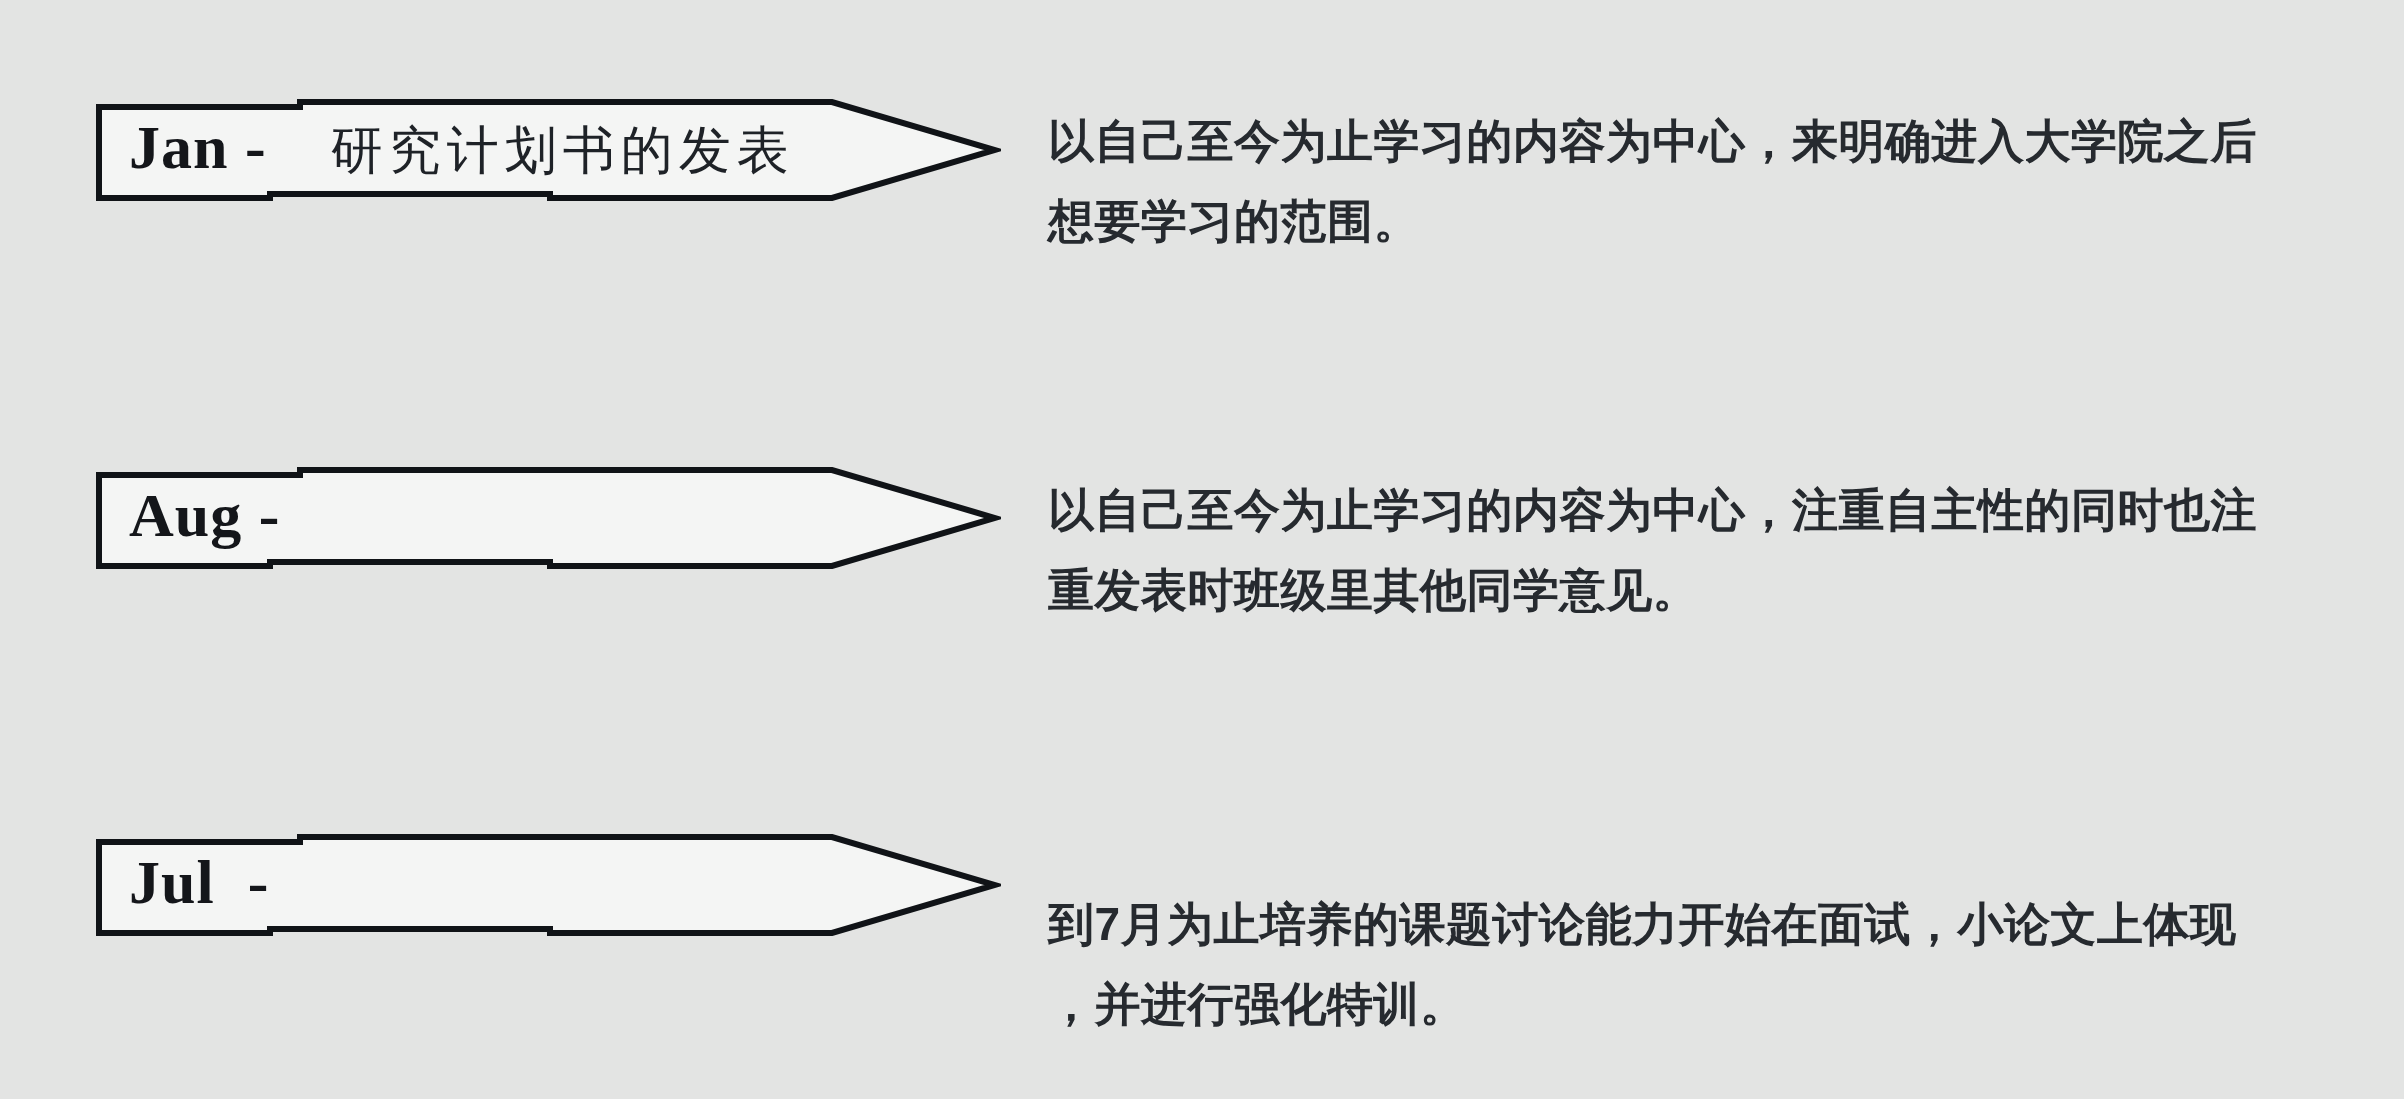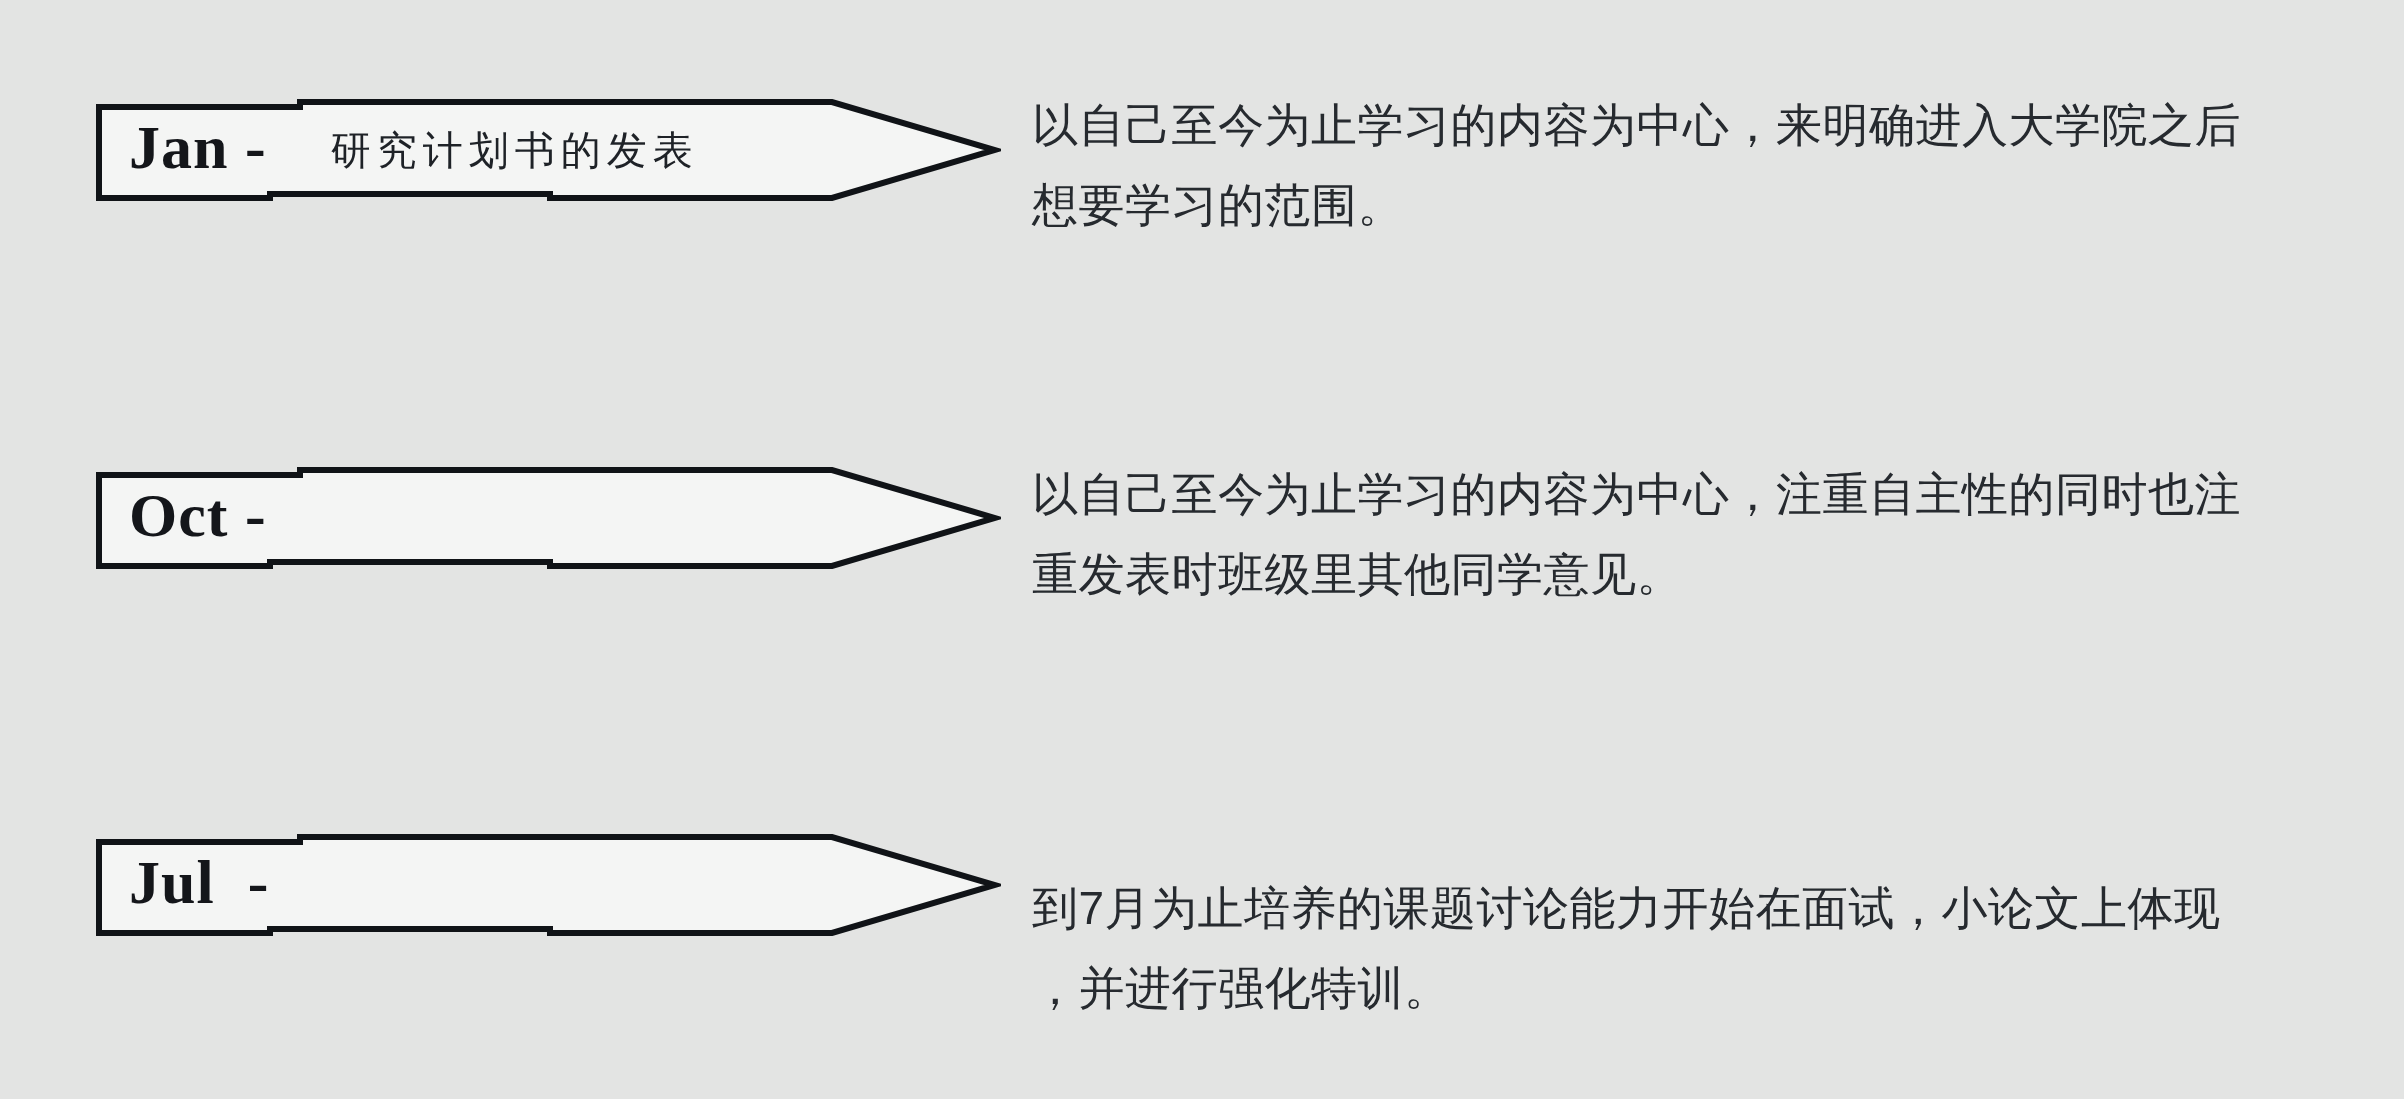--- a/index.html
+++ b/index.html
@@ -43,43 +43,43 @@
     font-family: "Liberation Serif", serif;
     font-weight: 700;
     font-size: 62px;
     color: #14161a;
     letter-spacing: 1px;
     white-space: pre;
     line-height: 1;
     padding-bottom: 6px;
   }
   .btitle {
-    font-size: 40px;
+    font-size: 52px;
     font-weight: 500;
     color: #1e2227;
     letter-spacing: 2px;
     line-height: 1;
     white-space: nowrap;
   }
   .row-1 .banner { top: 97px; }
   .row-2 .banner { top: 465px; }
   .row-3 .banner { top: 832px; }
   .row-1 .btitle { margin-left: 64px; letter-spacing: 6px; }
   .row-2 .btitle { margin-left: 24px; letter-spacing: 0px; }
   .row-3 .btitle { margin-left: 40px; letter-spacing: 3px; }
 
   
   .desc {
     position: absolute;
     left: 1032px;
     width: 1270px;
-    margin: 0;
+    margin: 16px;
     font-size: 46px;
     line-height: 80px;
-    font-weight: 400;
+    font-weight: 700;
     color: #262a2f;
     letter-spacing: 0.5px;
     white-space: pre-line;
   }
   .row-1 .desc { top: 85px; }
   .row-2 .desc { top: 454px; }
   .row-3 .desc { top: 868px; }
 </style>
 </head>
 <body>
@@ -99,21 +99,21 @@
     <p class="desc">以自己至今为止学习的内容为中心，来明确进入大学院之后
 想要学习的范围。</p>
   </section>
 
   <section class="row row-2">
     <div class="banner">
       <svg viewBox="0 0 906 106" aria-hidden="true">
         <path d="M 4 10 H 205 V 5 H 737 L 900 53 L 737 101 H 455 V 97 H 175 V 101 H 4 Z" fill="#f4f5f4" stroke="#101317" stroke-width="6" stroke-linejoin="miter"></path>
       </svg>
       <div class="banner-label">
-        <span class="month">Oct -</span>
+        <span class="month">Aug -</span>
       </div>
     </div>
     <p class="desc">以自己至今为止学习的内容为中心，注重自主性的同时也注
 重发表时班级里其他同学意见。</p>
   </section>
 
   <section class="row row-3">
     <div class="banner">
       <svg viewBox="0 0 906 106" aria-hidden="true">
         <path d="M 4 10 H 205 V 5 H 737 L 900 53 L 737 101 H 455 V 97 H 175 V 101 H 4 Z" fill="#f4f5f4" stroke="#101317" stroke-width="6" stroke-linejoin="miter"></path>

